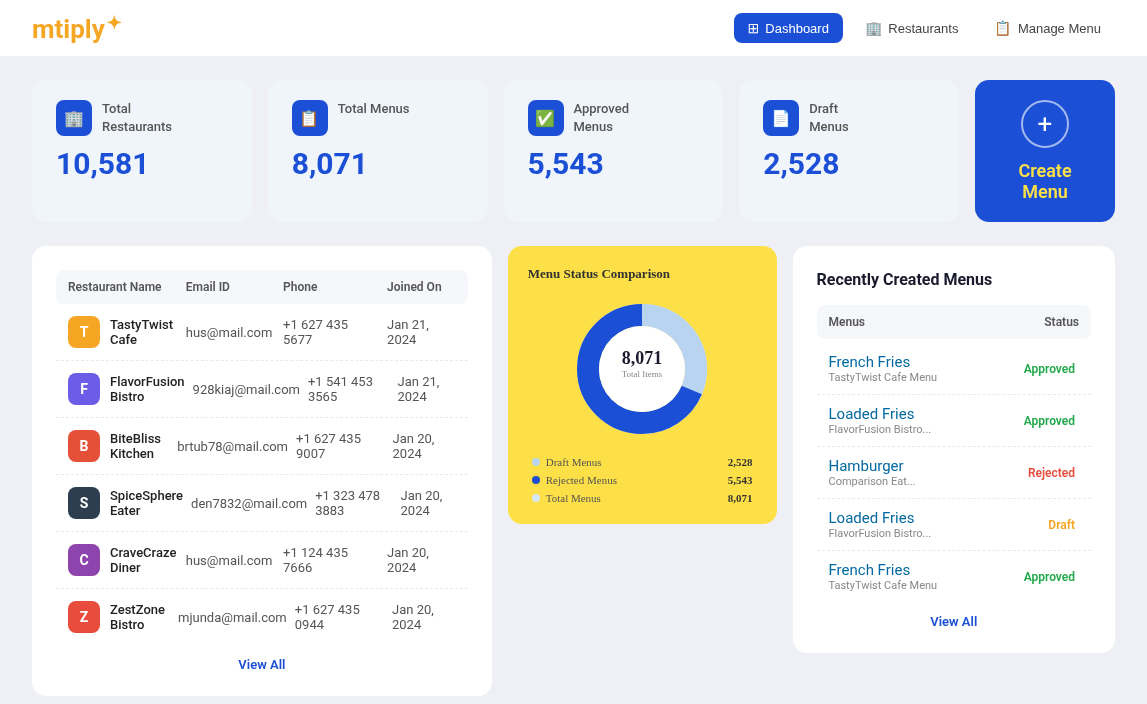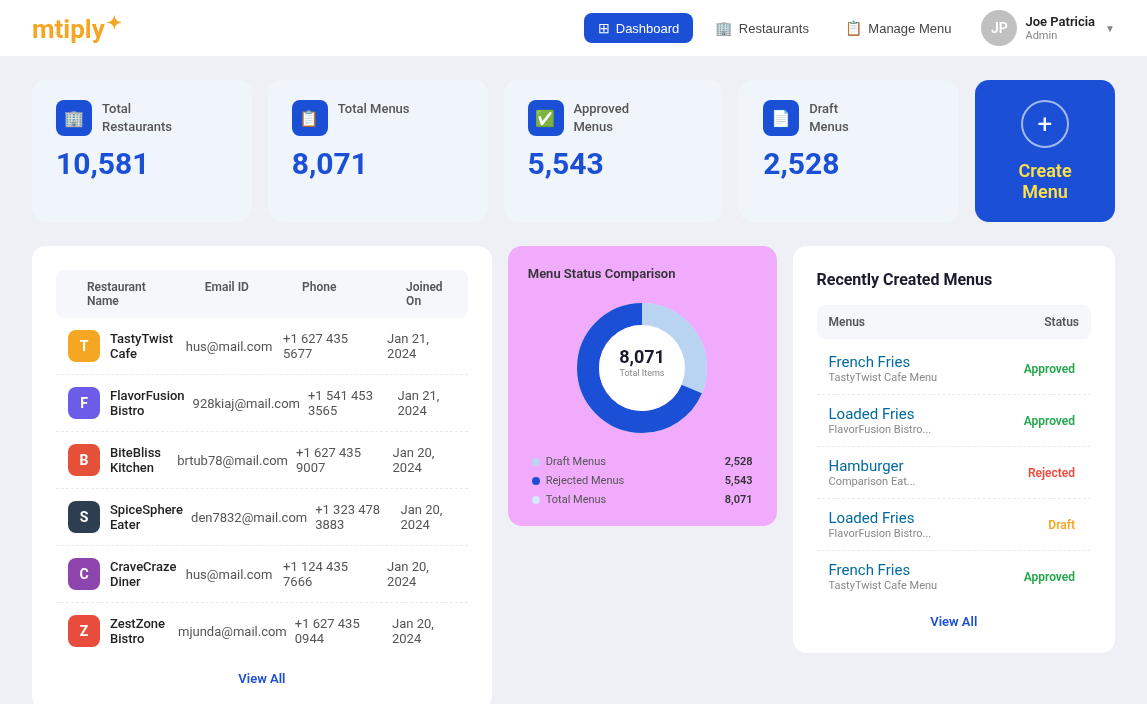--- a/index.html
+++ b/index.html
@@ -186,21 +186,20 @@
       grid-template-columns: 1.6fr 1.3fr 1.4fr 1fr;
       background: #f5f7fb;
       border-radius: 8px;
       padding: 10px 12px;
       gap: 8px;
     }
     .table-header-cell {
       font-size: 12px;
       font-weight: 600;
       color: #555;
-      margin-left: 19px;
     }
     .table-row {
       display: grid;
       grid-template-columns: 1.6fr 1.3fr 1.4fr 1fr;
       padding: 12px 12px;
       gap: 8px;
       border-bottom: 1px dashed #e8eaf0;
       align-items: center;
     }
     .table-row:last-child { border-bottom: none; }
@@ -235,25 +234,26 @@
       text-align: center;
       margin-top: 12px;
       color: #1a4fd6;
       font-size: 13px;
       font-weight: 600;
       cursor: pointer;
     }
 
     
     .chart-card {
-      background: #f0abfc;
+      background: #fde047;
       border-radius: 14px;
       padding: 20px;
       flex: 1;
       min-width: 0;
+      font-family: Liberation Serif, serif;
     }
     .chart-title {
       font-size: 13px;
       font-weight: 600;
       color: #333;
       margin-bottom: 12px;
     }
     .donut-container {
       display: flex;
       justify-content: center;
@@ -358,28 +358,20 @@
       <span>Dashboard</span>
     </button>
     <button class="nav-btn inactive">
       <span style="font-size:14px;">🏢</span>
       <span>Restaurants</span>
     </button>
     <button class="nav-btn inactive">
       <span style="font-size:14px;">📋</span>
       <span>Manage Menu</span>
     </button>
-  </div>
-  <div class="user-area">
-    <div class="user-avatar">JP</div>
-    <div>
-      <div class="user-name">Joe Patricia</div>
-      <div class="user-role">Admin</div>
-    </div>
-    <span class="chevron">▼</span>
   </div>
 </nav>
 
 <div class="main">
 
   <div class="stats-row">
 
     <div class="stat-card">
       <div class="stat-header">
         <div class="stat-icon">🏢</div>

